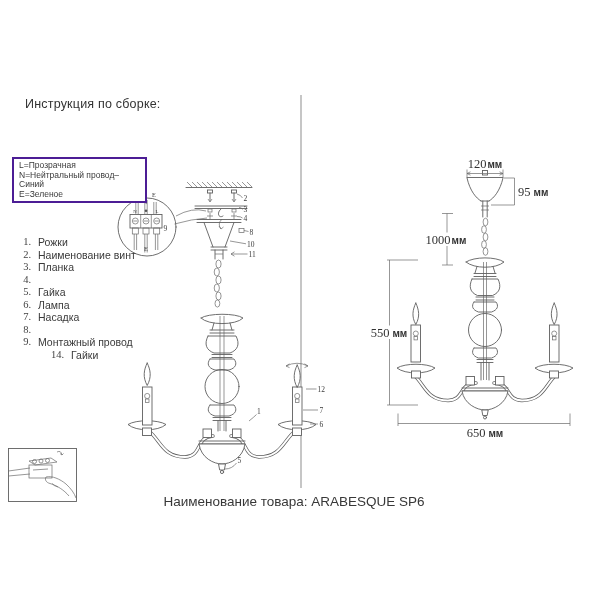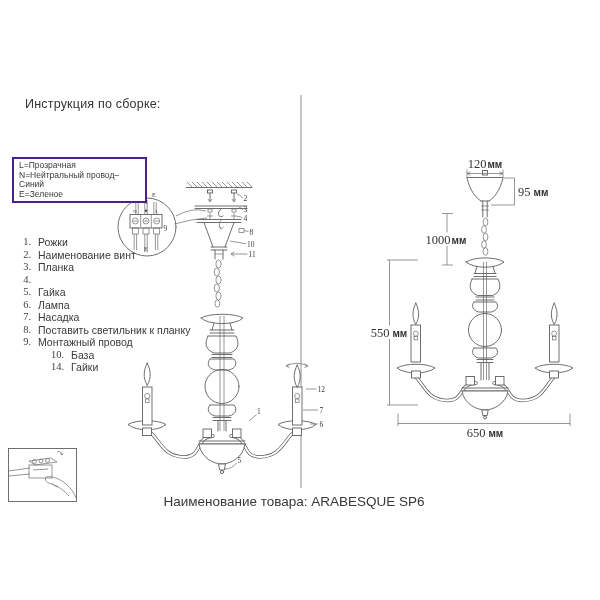--- a/index.html
+++ b/index.html
@@ -377,29 +377,24 @@
     <div class="part-row">
         <span class="num">6.</span>
         <span class="lbl">Лампа</span>
       </div>
     <div class="part-row">
         <span class="num">7.</span>
         <span class="lbl">Насадка</span>
       </div>
     <div class="part-row">
         <span class="num">8.</span>
-        <span class="lbl">Поставить светильник к планку</span>
       </div>
     <div class="part-row">
         <span class="num">9.</span>
         <span class="lbl">Монтажный провод</span>
-      </div>
-    <div class="part-row shift">
-        <span class="num">10.</span>
-        <span class="lbl">База</span>
       </div>
     <div class="part-row shift">
         <span class="num">14.</span>
         <span class="lbl">Гайки</span>
       </div>
   </div>
 
   <div class="abs" id="product-label">Наименование товара: ARABESQUE SP6</div>
 
 </div>

